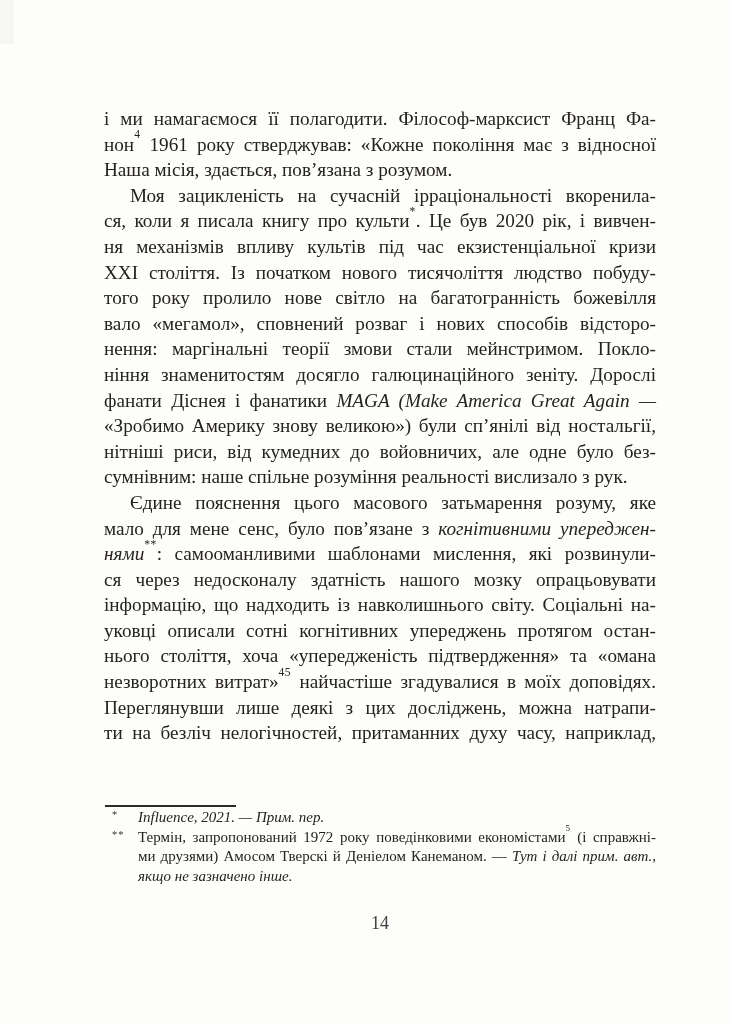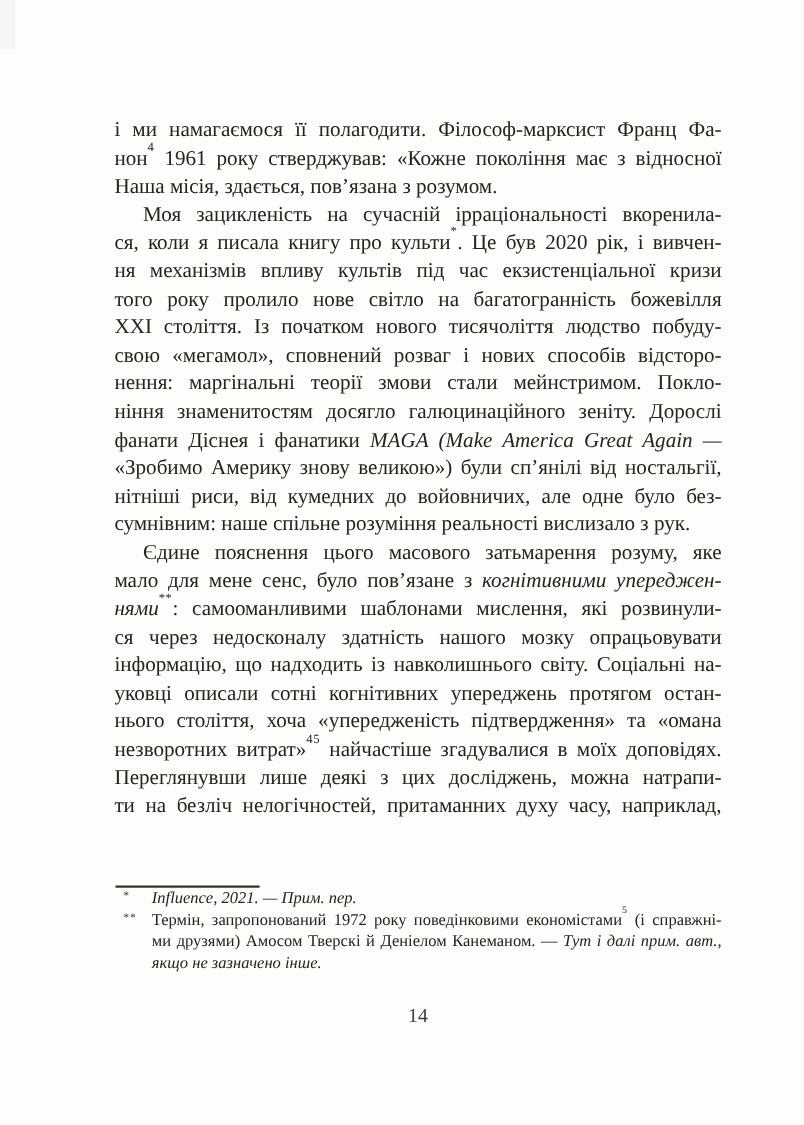--- a/index.html
+++ b/index.html
@@ -67,23 +67,23 @@
 <div class="page" style="background: rgb(253, 253, 251); color: rgb(38, 35, 31);">
   <div class="scan-corner"></div>
 
   <div class="body-text">
       <div class="line"><span>і ми намагаємося її полагодити. Філософ-марксист Франц Фа-</span></div>
       <div class="line"><span>нон</span><sup class="fnref">4</sup><span> 1961 року стверджував: «Кожне покоління має з відносної</span></div>
       <div class="line end"><span>Наша місія, здається, пов’язана з розумом.</span></div>
       <div class="line indent"><span>Моя зацикленість на сучасній ірраціональності вкоренила-</span></div>
       <div class="line"><span>ся, коли я писала книгу про культи</span><sup class="fnref">*</sup><span>. Це був 2020 рік, і вивчен-</span></div>
       <div class="line"><span>ня механізмів впливу культів під час екзистенціальної кризи</span></div>
+      <div class="line"><span>XXI століття. Із початком нового тисячоліття людство побуду-</span></div>
       <div class="line"><span>того року пролило нове світло на багатогранність божевілля</span></div>
-      <div class="line"><span>XXI століття. Із початком нового тисячоліття людство побуду-</span></div>
-      <div class="line"><span>свою «мегамол», сповнений розваг і нових способів відсторо-</span></div>
+      <div class="line"><span>вало «мегамол», сповнений розваг і нових способів відсторо-</span></div>
       <div class="line"><span>нення: маргінальні теорії змови стали мейнстримом. Покло-</span></div>
       <div class="line"><span>ніння знаменитостям досягло галюцинаційного зеніту. Дорослі</span></div>
       <div class="line"><span>фанати Діснея і фанатики </span><em>MAGA (Make America Great Again —</em></div>
       <div class="line"><span>«Зробимо Америку знову великою») були сп’янілі від ностальгії,</span></div>
       <div class="line"><span>нітніші риси, від кумедних до войовничих, але одне було без-</span></div>
       <div class="line end"><span>сумнівним: наше спільне розуміння реальності вислизало з рук.</span></div>
       <div class="line indent"><span>Єдине пояснення цього масового затьмарення розуму, яке</span></div>
       <div class="line"><span>мало для мене сенс, було пов’язане з </span><em>когнітивними упереджен-</em></div>
       <div class="line"><em>нями</em><sup class="fnref">**</sup><span>: самооманливими шаблонами мислення, які розвинули-</span></div>
       <div class="line"><span>ся через недосконалу здатність нашого мозку опрацьовувати</span></div>

